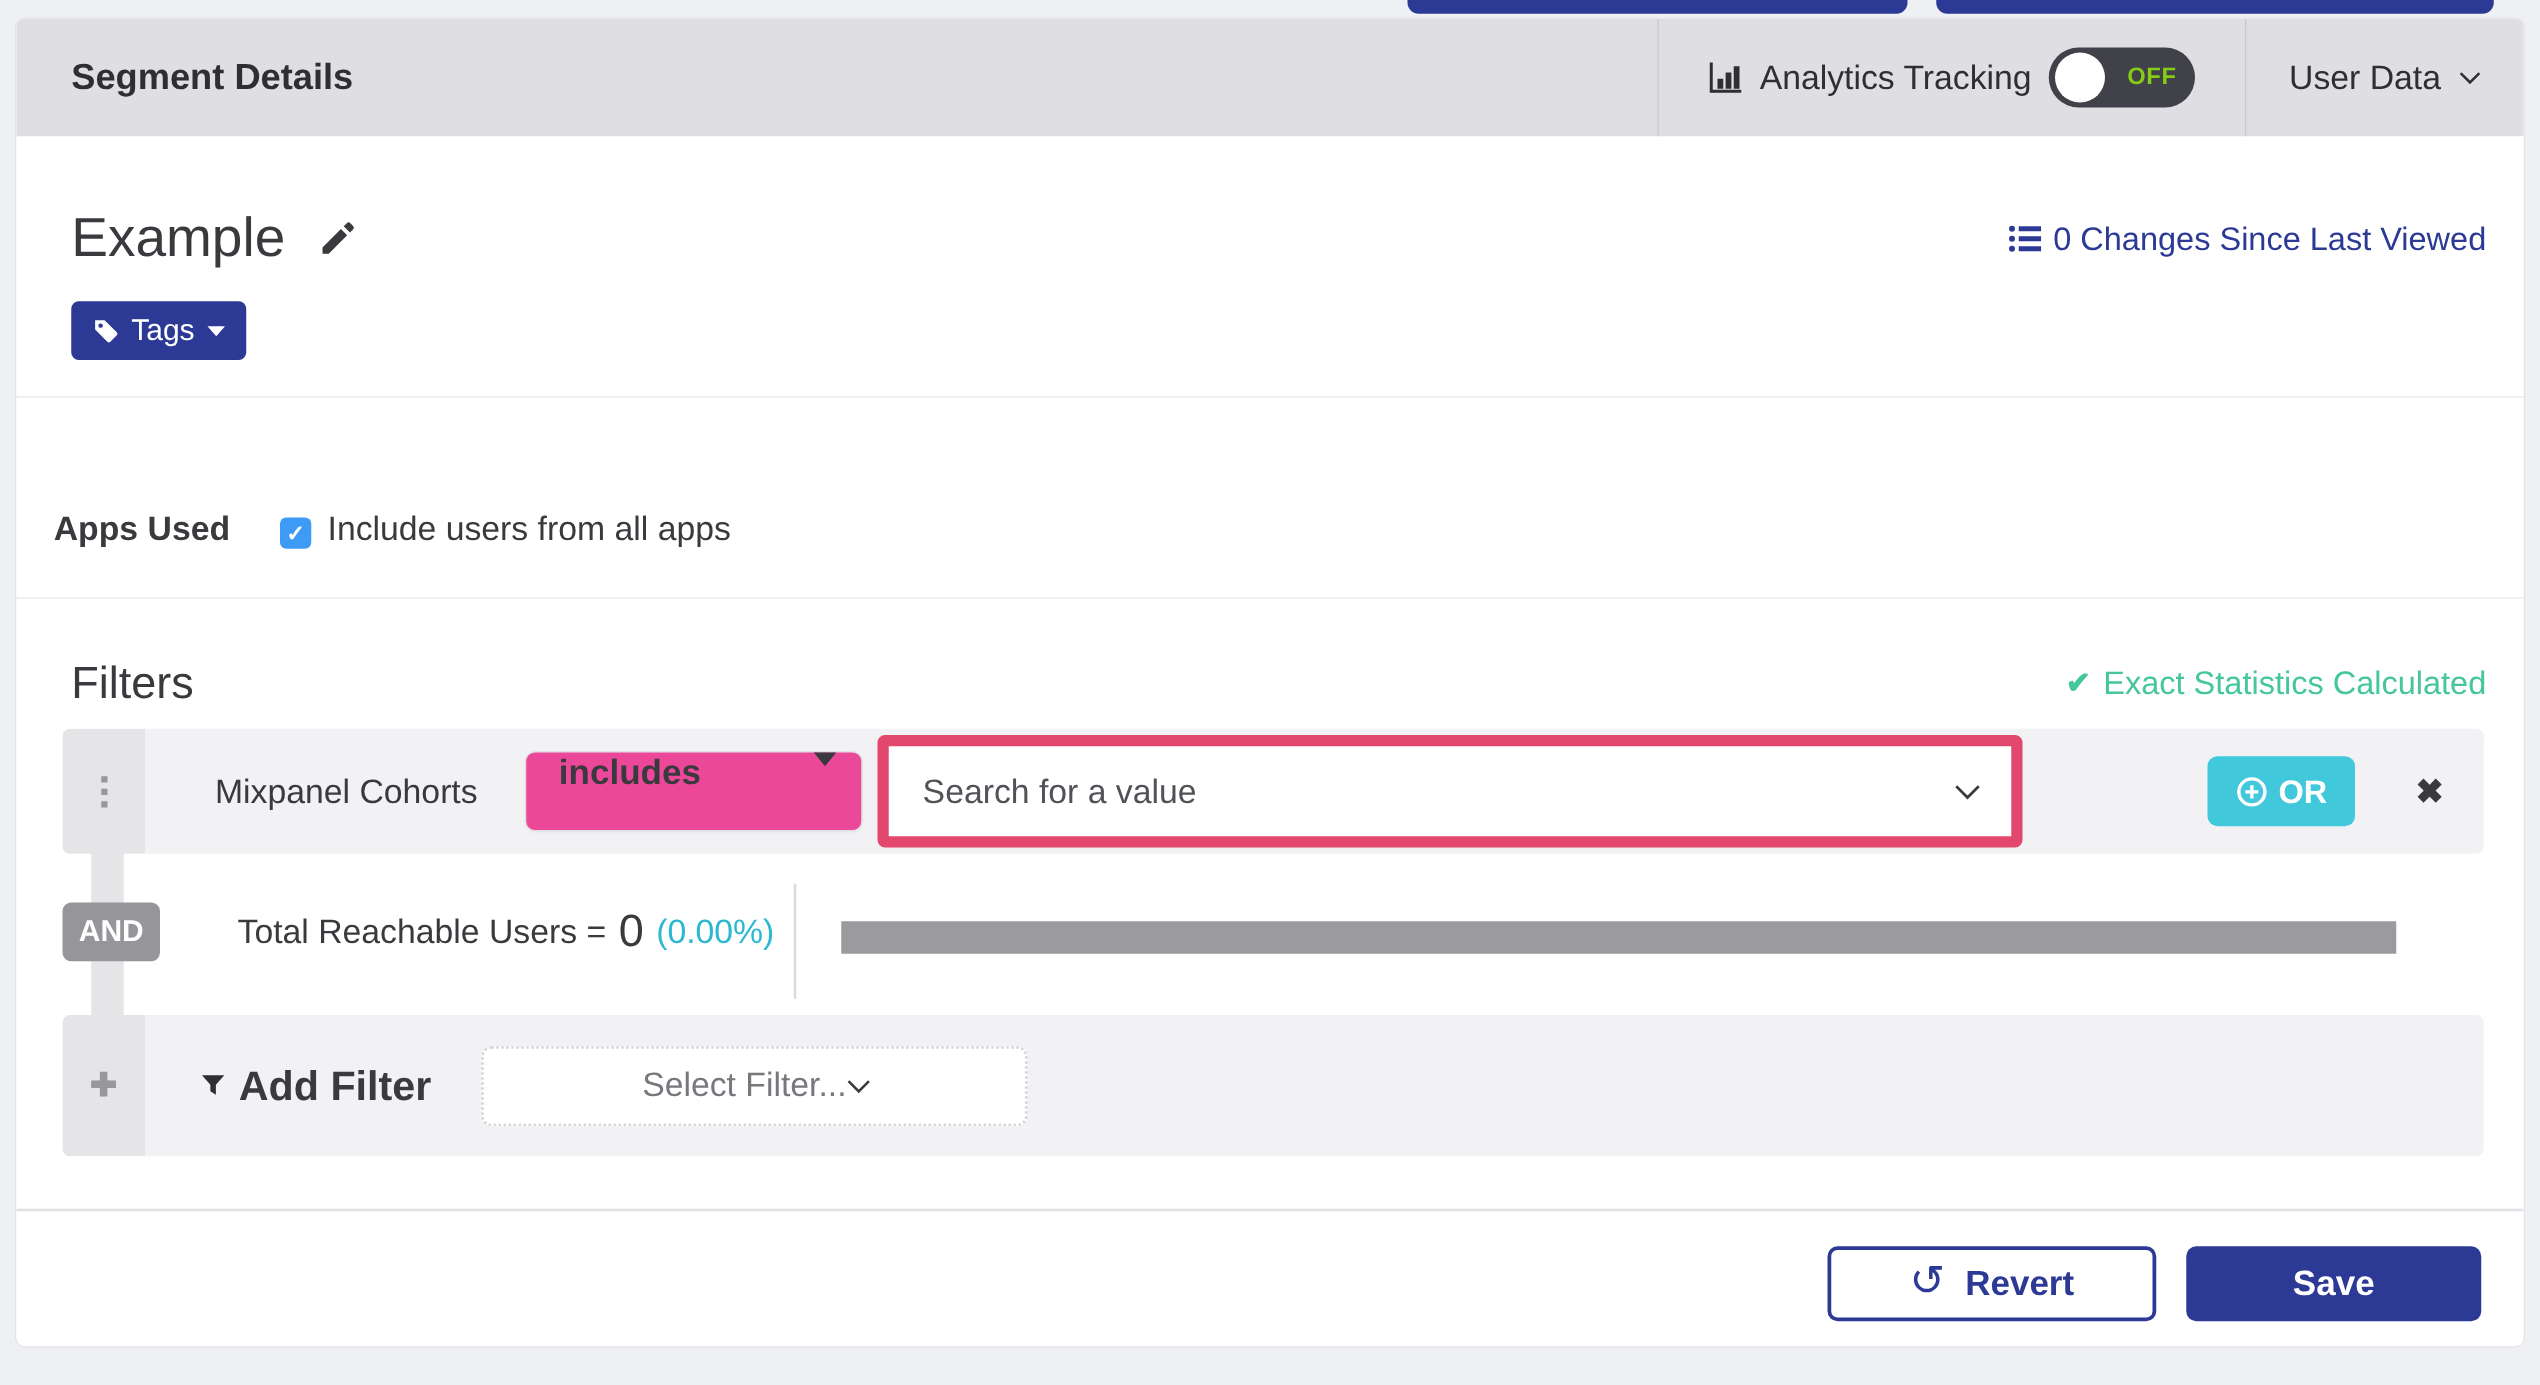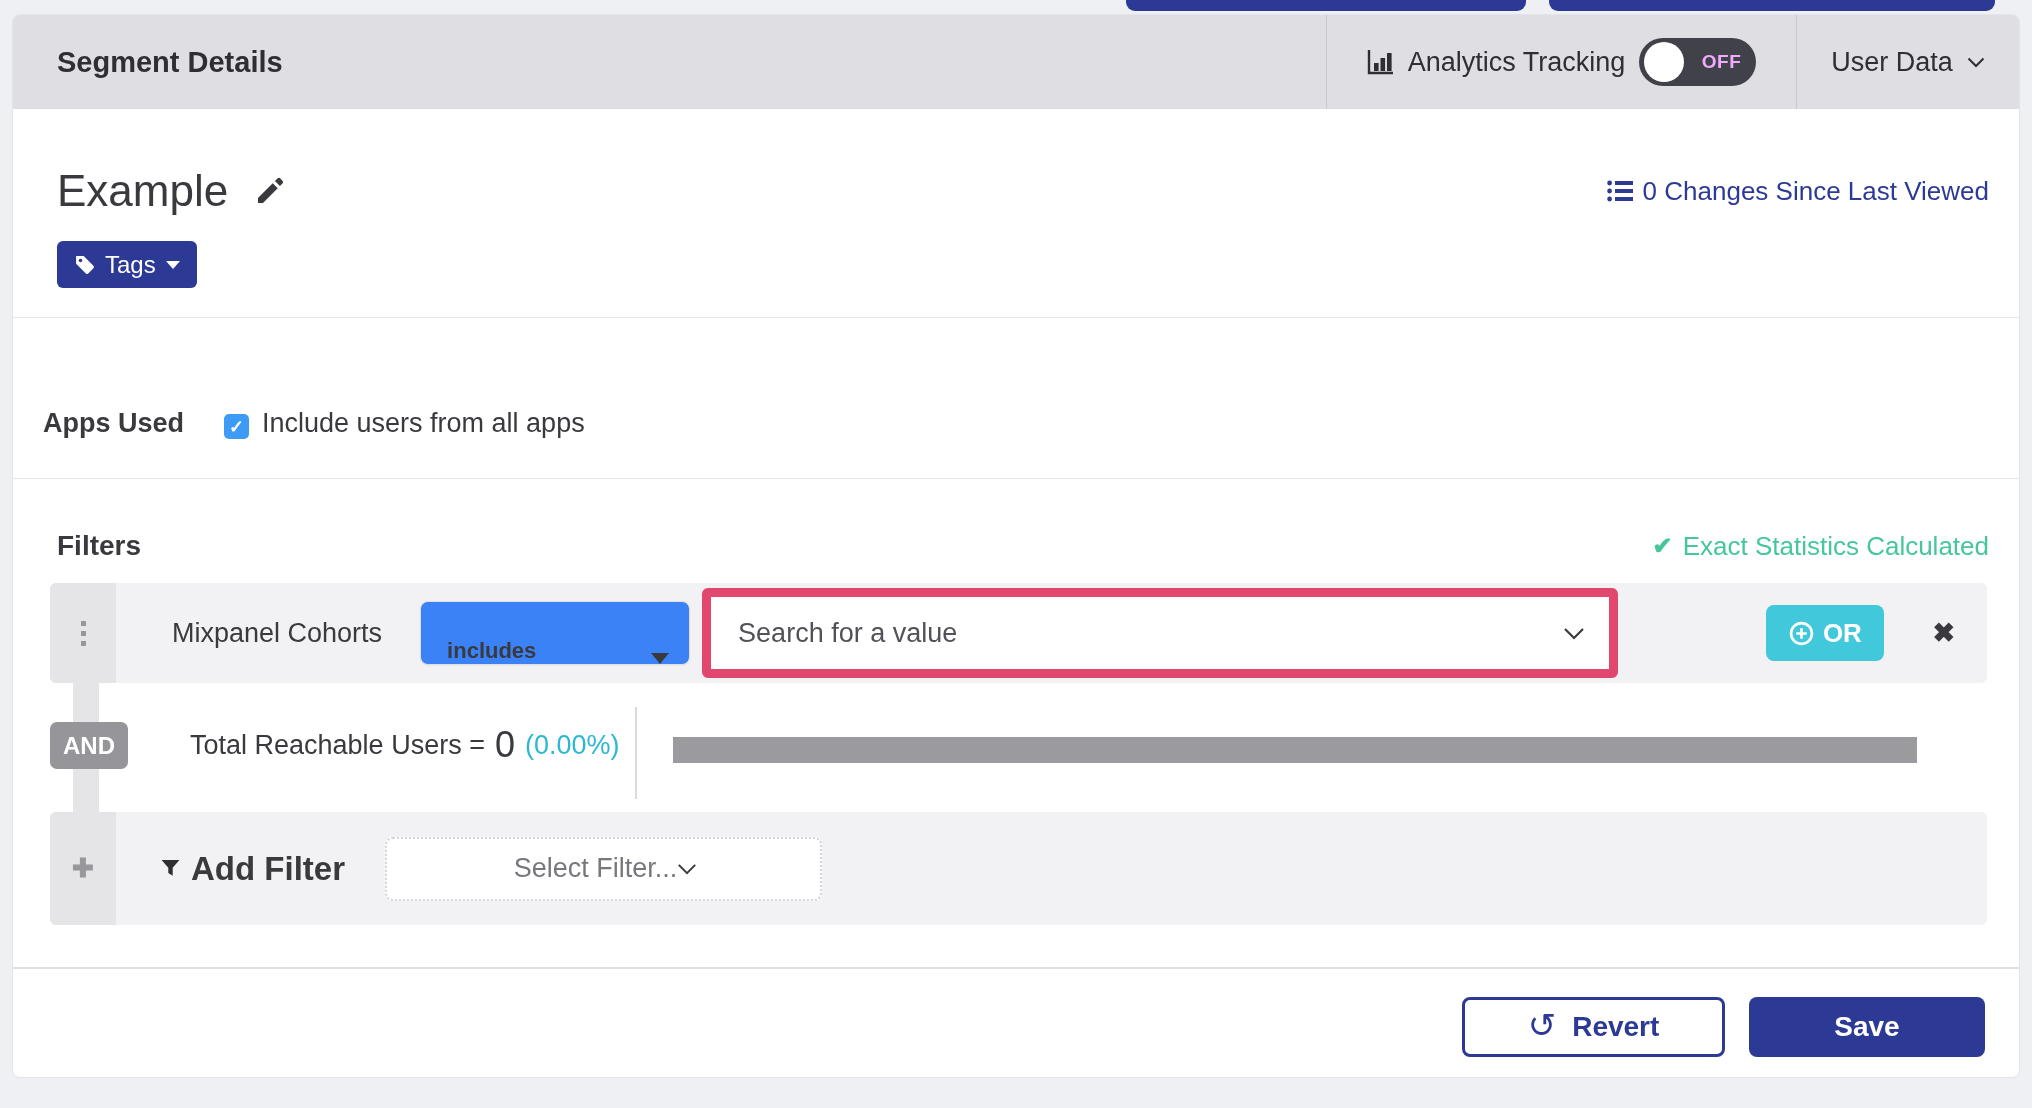--- a/index.html
+++ b/index.html
@@ -23,21 +23,21 @@
   .header{position:absolute;left:0;top:0;width:100%;height:94px;background:var(--header-bg);}
   .hd-title{position:absolute;left:44px;top:0;height:94px;display:flex;align-items:center;
             font-size:29px;font-weight:700;color:#2F2F33;}
   .hd-right{position:absolute;left:1313px;right:0;top:0;height:94px;display:flex;align-items:stretch;}
   .hd-sep{width:1px;background:#C8C8CD;}
   .hd-analytics{flex:1;display:flex;align-items:center;justify-content:center;gap:14px;}
   .hd-analytics-label{font-size:27px;font-weight:500;color:#2F2F33;}
   .toggle{width:117px;height:48px;background:var(--toggle-bg);border-radius:24px;position:relative;
           display:flex;align-items:center;justify-content:flex-end;padding-right:15px;cursor:pointer;}
   .toggle-knob{position:absolute;left:5px;top:4px;width:40px;height:40px;border-radius:50%;background:#fff;}
-  .toggle-label{color:#f0abfc;font-size:19px;font-weight:700;letter-spacing:.5px;}
+  .toggle-label{color:#84cc16;font-size:19px;font-weight:700;letter-spacing:.5px;}
   .hd-user{width:222px;display:flex;align-items:center;justify-content:center;gap:14px;
            font-size:27px;font-weight:500;color:#2F2F33;cursor:pointer;}
 
   
   .title-row{position:absolute;left:44px;right:30px;top:140px;height:72px;display:flex;
              justify-content:space-between;align-items:center;}
   .seg-name-wrap{display:flex;align-items:center;gap:26px;}
   .seg-name{font-size:44px;font-weight:400;color:var(--text-dark);}
   .pencil-btn{cursor:pointer;display:flex;align-items:center;}
   .changes-link{display:flex;align-items:center;gap:10px;color:var(--indigo);font-size:26px;
@@ -56,37 +56,37 @@
   .apps-row{position:absolute;left:30px;top:352px;height:72px;display:flex;align-items:flex-end;}
   .apps-label{width:181px;font-weight:700;font-size:27px;}
   .checkbox{width:25px;height:25px;border-radius:5px;background:var(--checkbox-blue);color:#fff;
             display:flex;align-items:center;justify-content:center;font-size:18px;font-weight:700;
             margin-right:13px;cursor:pointer;}
   .apps-check-label{font-size:27px;}
 
   
   .filters-head{position:absolute;left:44px;right:30px;top:506px;height:50px;display:flex;
                 justify-content:space-between;align-items:center;}
-  .filters-title{font-size:28px;font-weight:700;}
+  .filters-title{font-size:36px;font-weight:400;}
   .filters-head-right{display:flex;align-items:center;gap:42px;}
   .exact-stats{display:flex;align-items:center;gap:10px;color:var(--green);font-size:26px;}
   .exact-stats .glyph{font-size:24px;font-weight:700;}
   .expand-link{display:flex;align-items:center;gap:10px;color:var(--indigo);font-size:26px;
                font-weight:600;cursor:pointer;}
 
   
   .filter-row{position:absolute;left:37px;top:568px;width:1937px;height:100px;background:var(--row-bg);
               border-radius:6px;display:flex;align-items:center;overflow:hidden;}
   .gutter{width:66px;align-self:stretch;background:var(--gutter-bg);display:flex;flex-direction:column;
           align-items:center;justify-content:center;gap:5px;cursor:grab;}
   .drag-sq{width:5px;height:5px;background:#96969B;}
   .row-label{margin-left:56px;font-size:27px;}
-  .op-select{margin-left:38px;width:270px;height:64px;background:#3b82f6;border:1px solid #DFDFE3;
-             border-radius:8px;display:flex;align-items:flex-end;justify-content:space-between;
-             padding:0 20px 0 26px;font-weight:700;font-size:22px;cursor:pointer;box-shadow:0 1px 2px rgba(0,0,0,.04);}
+  .op-select{margin-left:38px;width:270px;height:64px;background:#ec4899;border:1px solid #DFDFE3;
+             border-radius:8px;display:flex;align-items:flex-start;justify-content:space-between;
+             padding:0 20px 0 26px;font-weight:700;font-size:28px;cursor:pointer;box-shadow:0 1px 2px rgba(0,0,0,.04);}
   .tri-down{width:0;height:0;border-left:9px solid transparent;border-right:9px solid transparent;
             border-top:11px solid #3A3A3E;}
   .value-wrap{margin-left:12px;width:916px;height:90px;border:9px solid var(--pink);border-radius:6px;
               background:#fff;display:flex;align-items:center;justify-content:space-between;
               padding:0 24px 0 27px;font-size:27px;color:#515257;cursor:pointer;}
   .spacer{flex:1;}
   .or-btn{width:118px;height:56px;background:var(--teal);border-radius:8px;color:#fff;display:flex;
           align-items:center;justify-content:center;gap:9px;font-weight:700;font-size:26px;cursor:pointer;}
   .close-x{margin-left:48px;margin-right:32px;font-size:27px;font-weight:700;color:#3A3A3E;cursor:pointer;}
 

